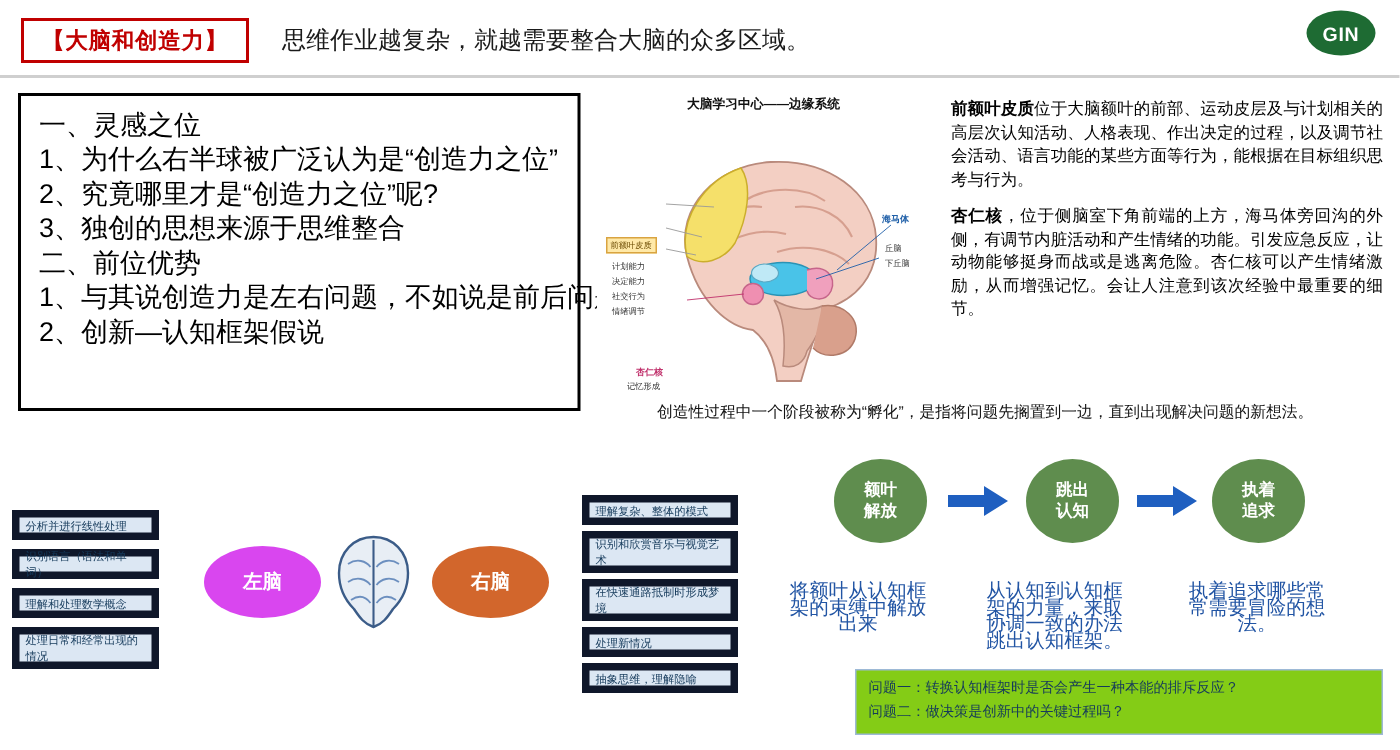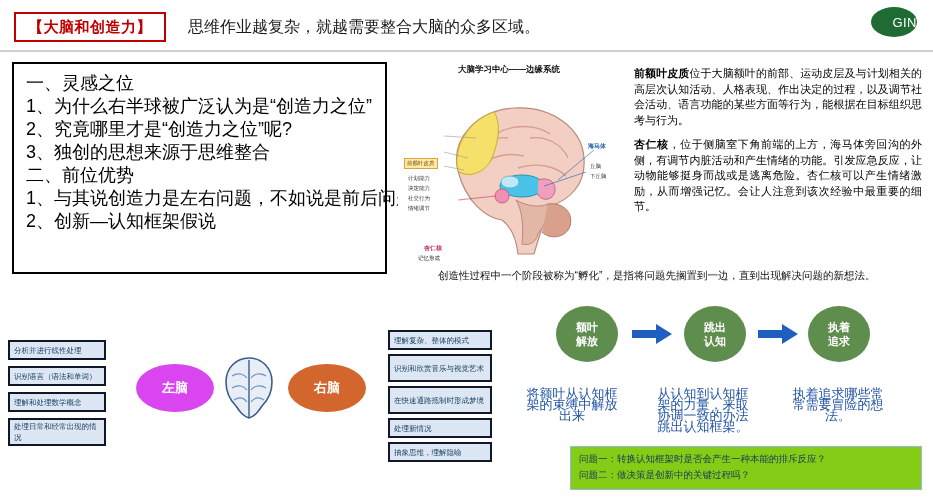--- a/index.html
+++ b/index.html
@@ -50,24 +50,24 @@
   .gin-badge {
     position: absolute;
     right: 16px;
     top: 7px;
     width: 46px;
     height: 30px;
     border-radius: 50%;
     background: #1e6b33;
     color: #ffffff;
     font-size: 13px;
-    font-weight: normal;
+    font-weight: bold;
     display: flex;
     align-items: center;
-    justify-content: flex-end;
+    justify-content: center;
     letter-spacing: 0.5px;
   }
   .header-rule {
     position: absolute;
     left: 0;
     top: 50px;
     width: 933px;
     height: 2px;
     background: #cfcfcf;
   }
@@ -169,21 +169,21 @@
     width: 480px;
     font-size: 10.5px;
     line-height: 15px;
     color: #111;
   }
 
   
   .blue-tag {
     position: absolute;
     background: #dce7f3;
-    border: 2px solid #0f172a;
+    border: 5px solid #0f172a;
     color: #153a5b;
     font-size: 7.5px;
     line-height: 11px;
     padding: 3px 4px;
     box-sizing: border-box;
     display: flex;
     align-items: center;
   }
 
   

